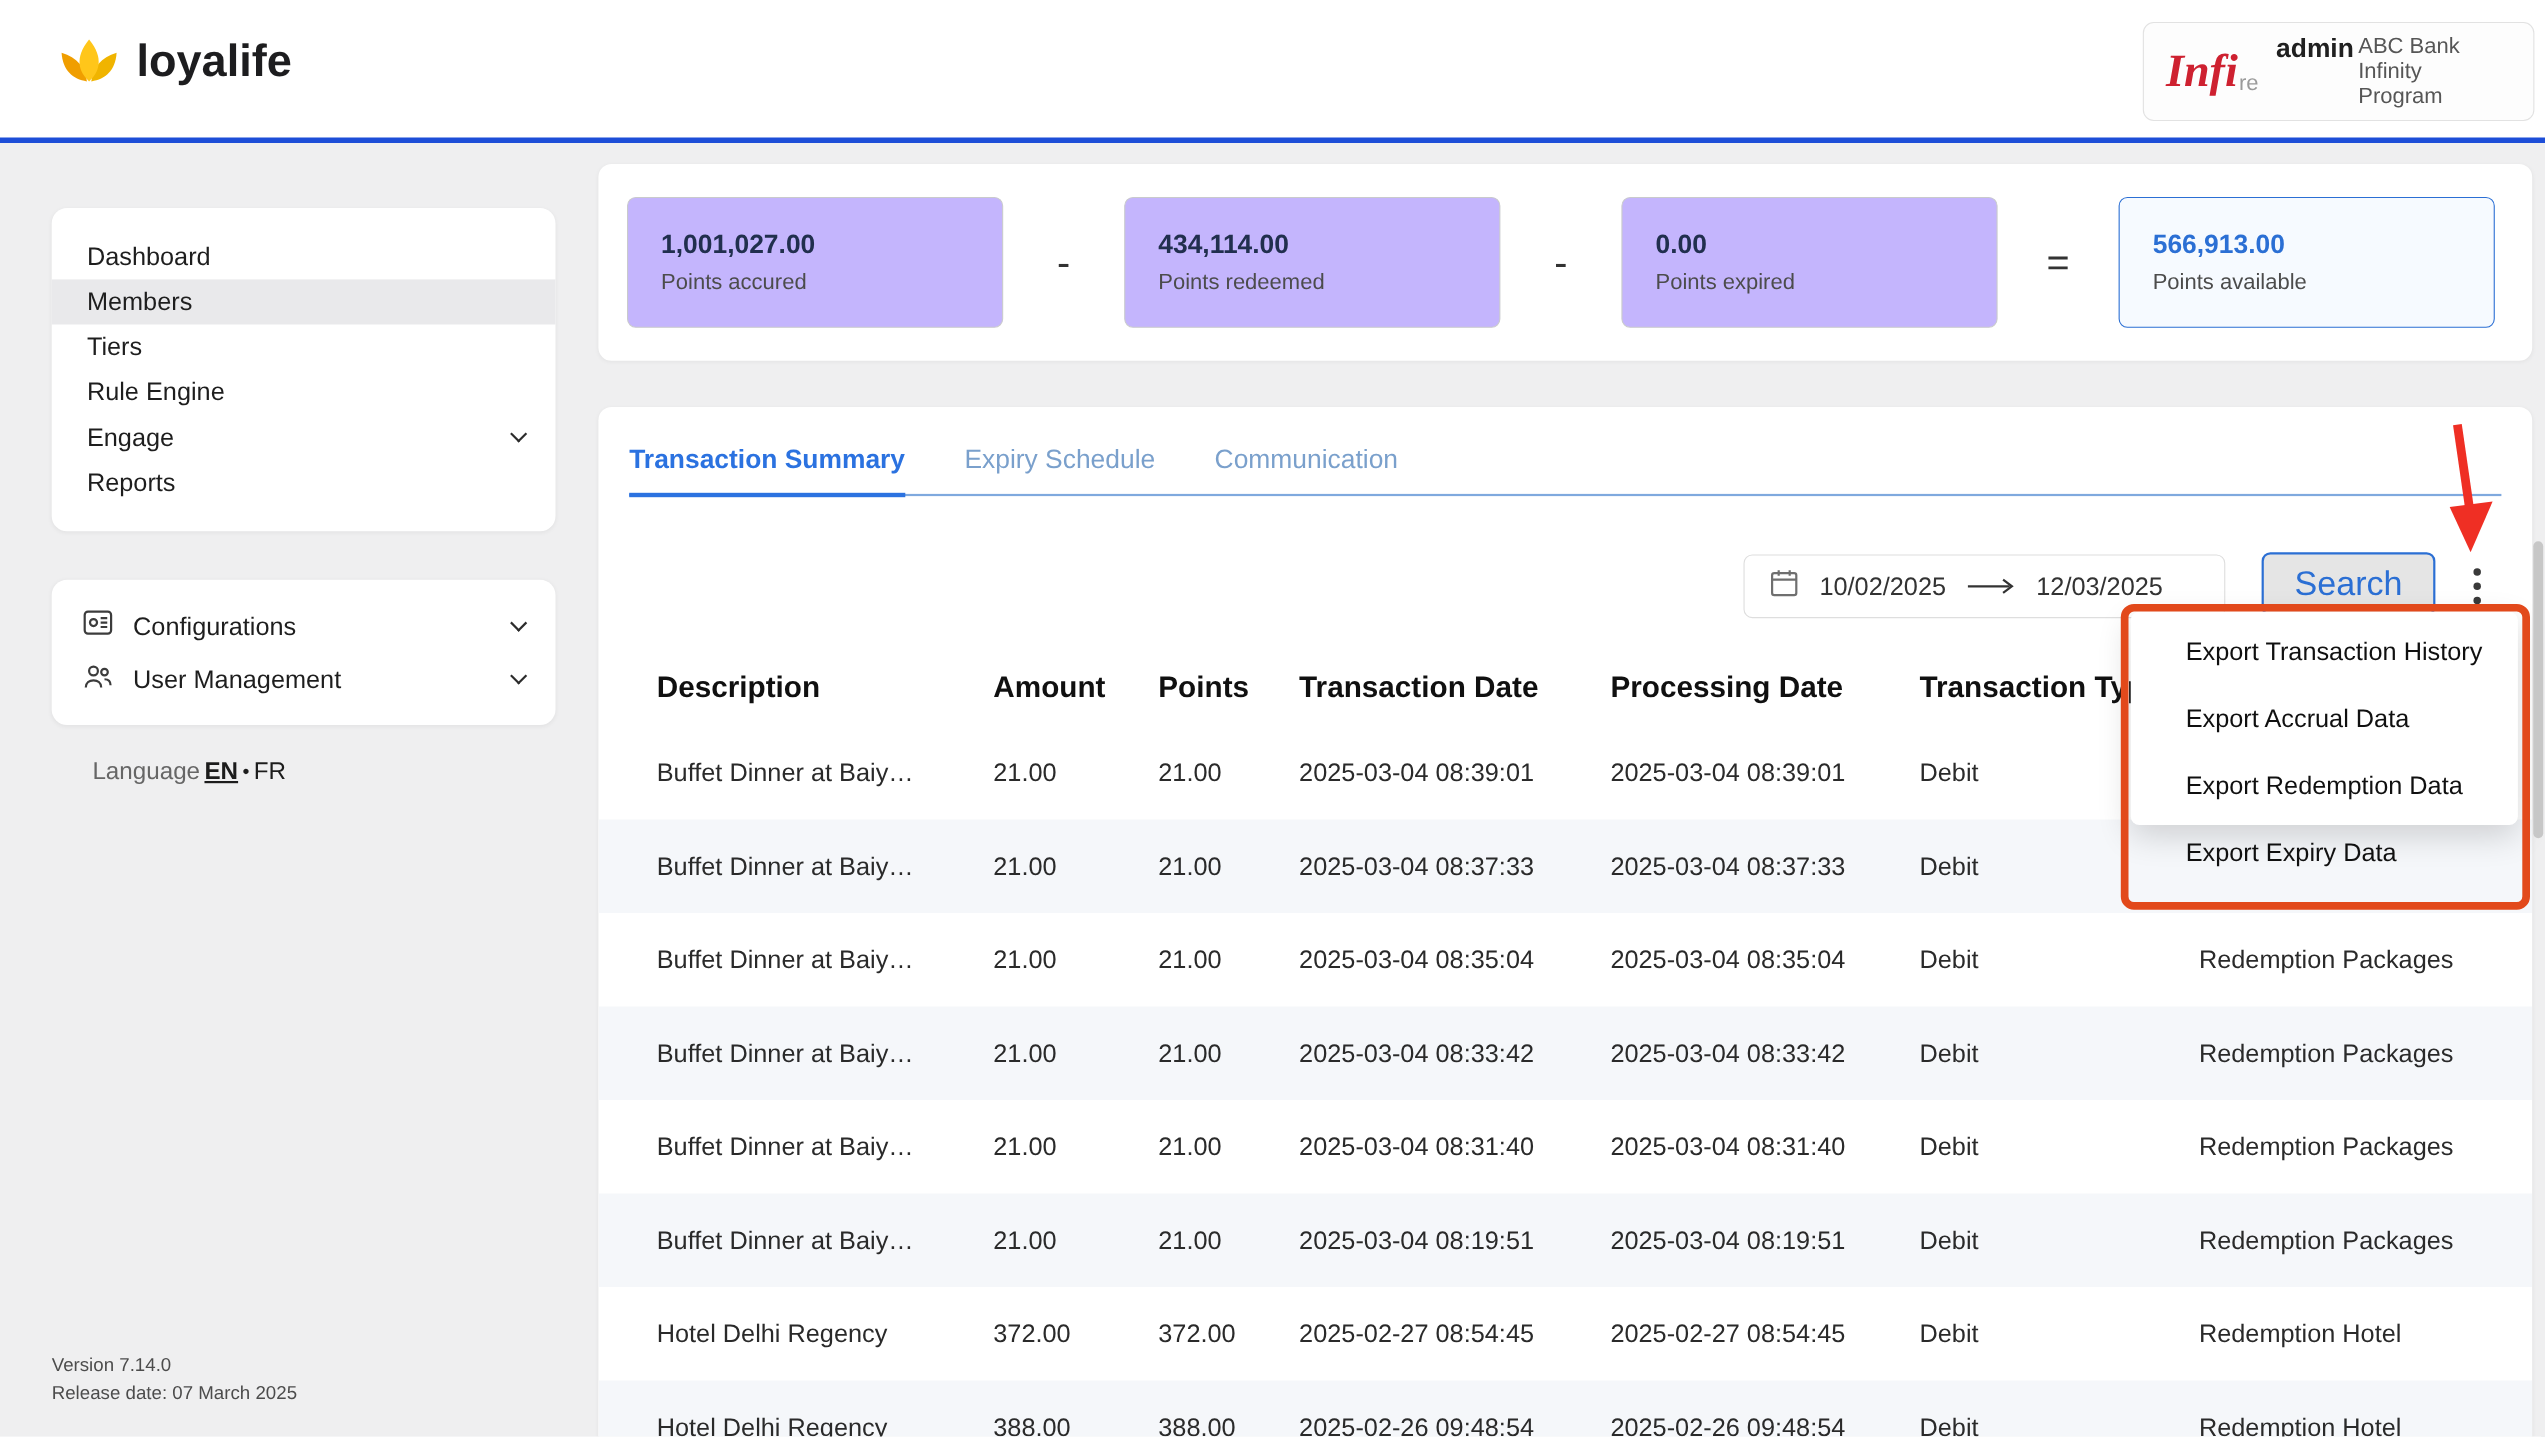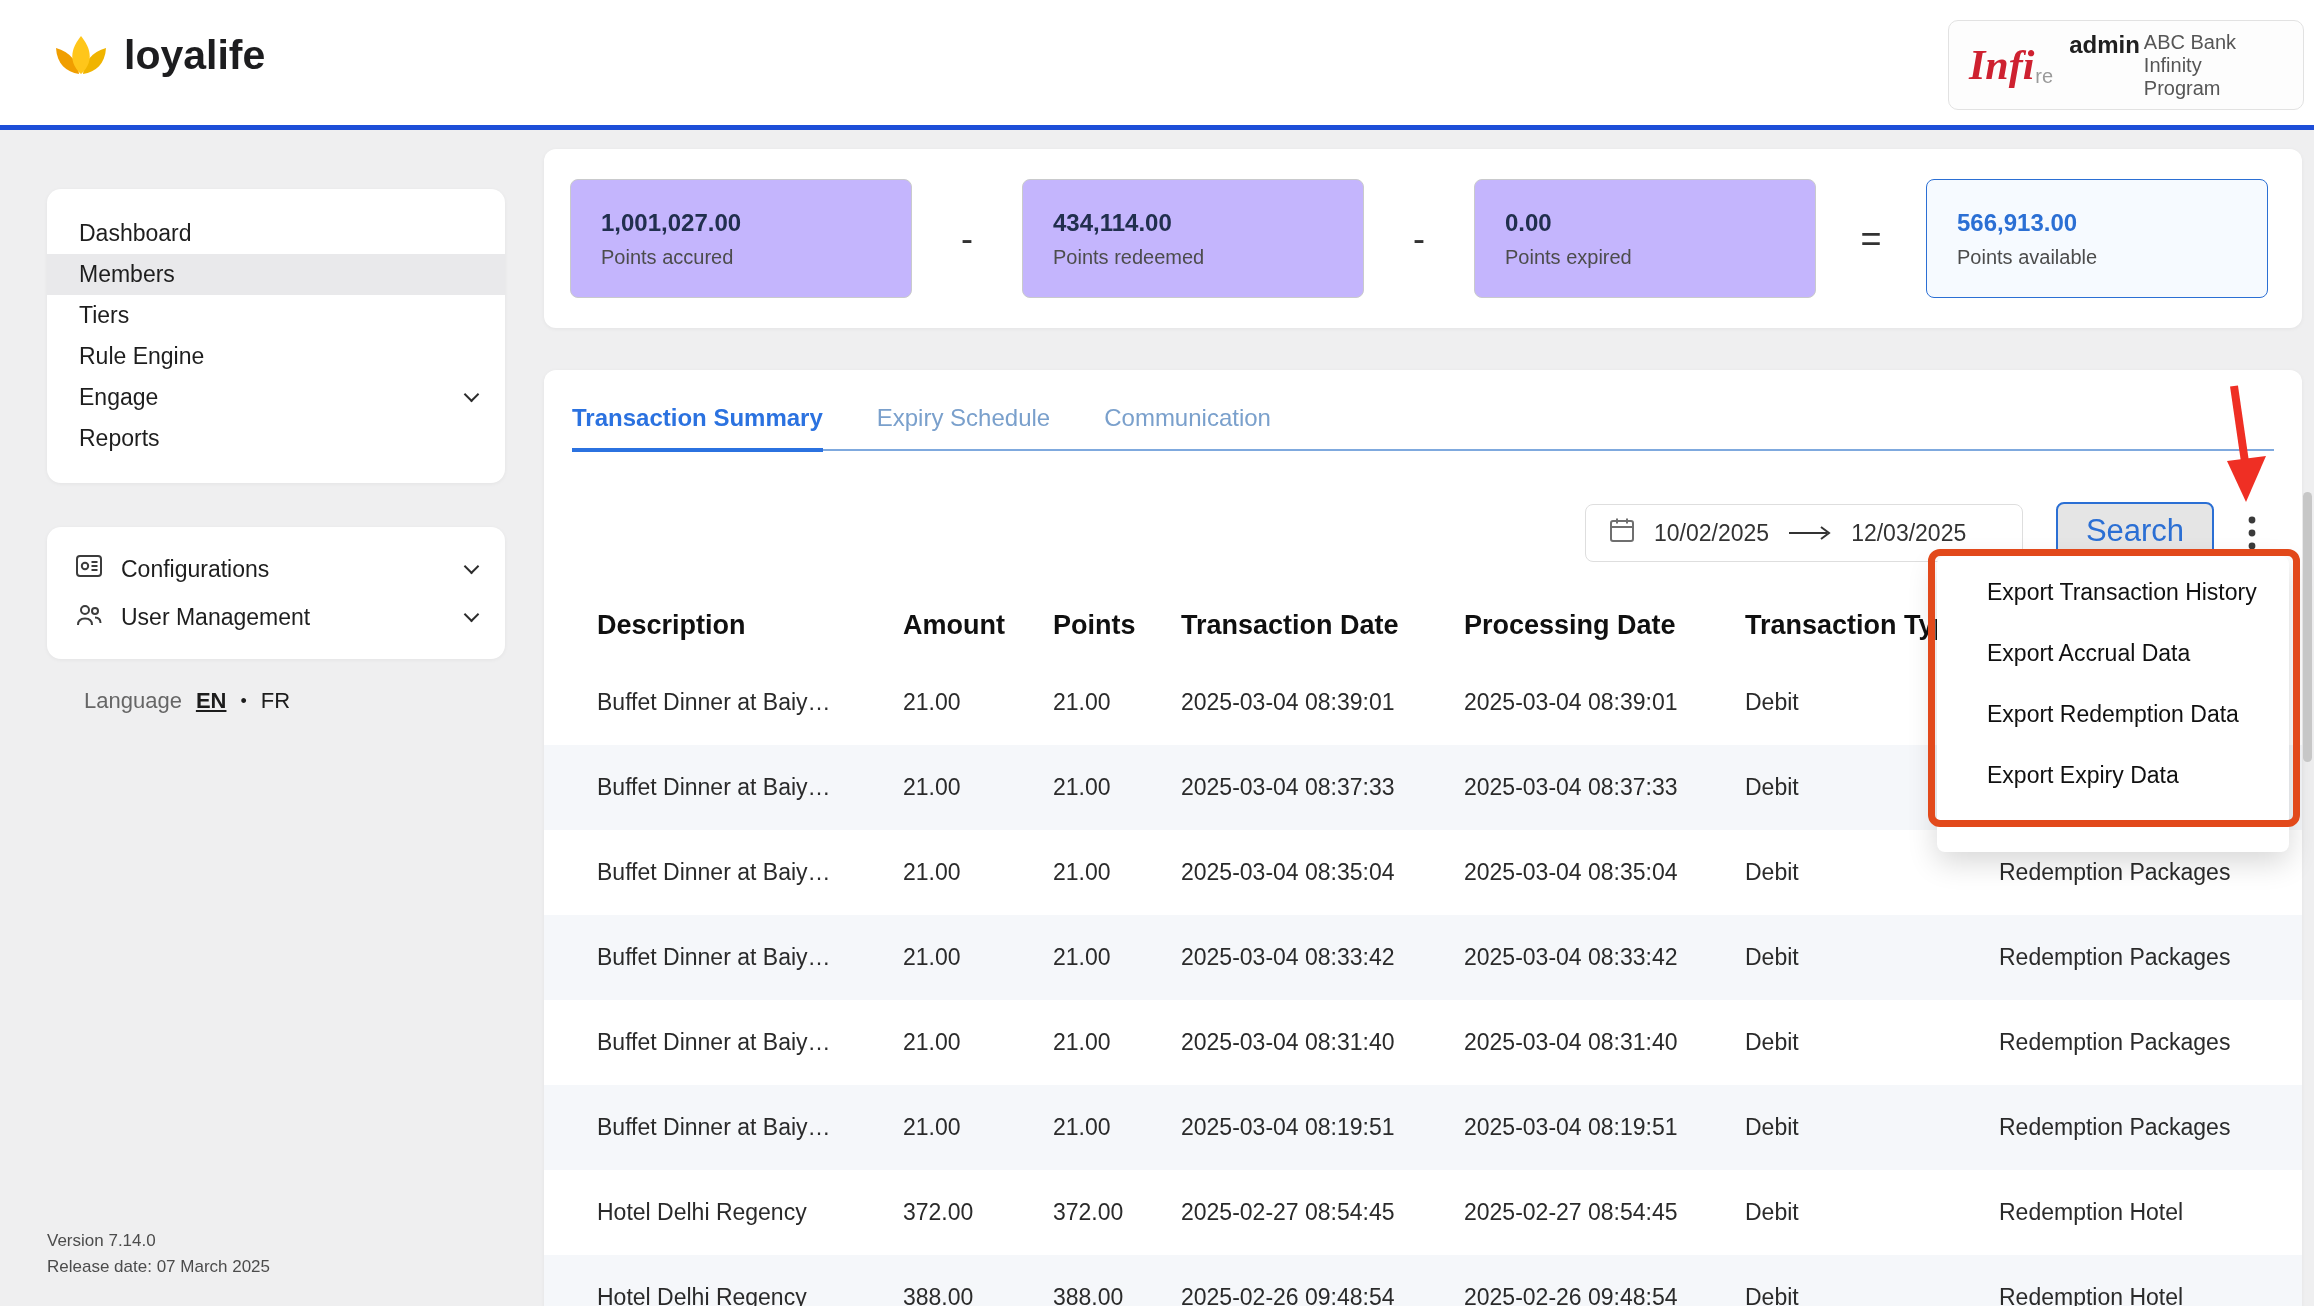--- a/index.html
+++ b/index.html
@@ -20,21 +20,21 @@
   .account-program { font-size:20px; color:#565656; }
 
   
   .side-card { position:absolute; left:47px; background:#fff; border-radius:14px; box-shadow:0 1px 4px rgba(0,0,0,.05); width:458px; }
   #side-card-1 { top:189px; padding:24px 0; }
   #side-card-2 { top:527px; padding:18px 0; }
   .menu-item { height:41px; display:flex; align-items:center; padding:0 28px 0 32px; font-size:23px; color:#1e1e1e; cursor:pointer; }
   .menu-item.active { background:#e9e9eb; }
   .menu2-item { height:48px; display:flex; align-items:center; gap:18px; padding:0 28px; font-size:23px; color:#1e1e1e; cursor:pointer; }
   .chev { width:11px; height:11px; border-right:2.5px solid #2c2c2c; border-bottom:2.5px solid #2c2c2c; transform:rotate(45deg); margin-top:-6px; margin-left:auto; flex:none; }
-  .language-row { position:absolute; left:84px; top:688px; font-size:22px; color:#666; display:flex; align-items:center; gap:14px; }
+  .language-row { position:absolute; left:84px; top:688px; font-size:22px; color:#666; display:flex; align-items:center; gap:4px; }
   .lang-opt { color:#1c1c1c; font-weight:700; cursor:pointer; }
   .lang-opt.selected { text-decoration:underline; }
   .lang-sep { color:#1c1c1c; font-size:18px; }
   .version-block { position:absolute; left:47px; top:1228px; font-size:17px; color:#4c4c4c; line-height:1.55; }
 
   
   .stats-card { position:absolute; left:544px; top:149px; width:1758px; height:179px; background:#fff; border-radius:12px; box-shadow:0 1px 4px rgba(0,0,0,.05); display:flex; align-items:center; padding-left:26px; }
   .stat-box { width:342px; height:119px; border:1.5px solid #c9cacc; border-radius:8px; background:#c4b5fd; display:flex; flex-direction:column; justify-content:center; gap:9px; padding-left:30px; flex:none; }
   .stat-box.highlight { border-color:#2b6fd4; background:#f6faff; }
   .stat-value { font-size:24px; font-weight:700; color:#212f4e; }
@@ -56,21 +56,21 @@
 
   
   .tbl { position:absolute; left:0; top:220px; width:1758px; }
   .tbl-header, .tbl-row { display:grid; grid-template-columns:306px 150px 128px 283px 281px 254px 1fr; padding-left:53px; align-items:center; }
   .tbl-header { height:70px; font-size:27px; font-weight:700; color:#101010; }
   .tbl-row { height:85px; font-size:23px; color:#2a2a2a; cursor:pointer; }
   .tbl-row:nth-child(even) { background:#f5f7fa; }
   .tbl-cell { white-space:nowrap; overflow:hidden; text-overflow:ellipsis; padding-right:14px; }
 
   
-  .export-menu { position:absolute; left:1937px; top:556px; width:352px; height:296px; background:#fff; border-radius:8px; box-shadow:0 10px 30px rgba(0,0,0,.16); padding-top:6px; z-index:30; }
+  .export-menu { position:absolute; left:1937px; top:556px; width:352px; height:194px; background:#fff; border-radius:8px; box-shadow:0 10px 30px rgba(0,0,0,.16); padding-top:6px; z-index:30; }
   .export-item { height:61px; display:flex; align-items:center; padding-left:50px; font-size:23px; color:#101010; cursor:pointer; }
   .red-rect { position:absolute; left:1928px; top:549px; width:372px; height:278px; border:7px solid #e2491b; border-radius:12px; z-index:40; pointer-events:none; }
   .red-arrow { position:absolute; left:2206px; top:382px; z-index:50; pointer-events:none; }
 
   .scroll-thumb { position:absolute; right:2px; top:492px; width:9px; height:270px; background:#c7c7c7; border-radius:5px; z-index:60; }
 </style>
 </head>
 <body>
 
 <div class="app-header">

